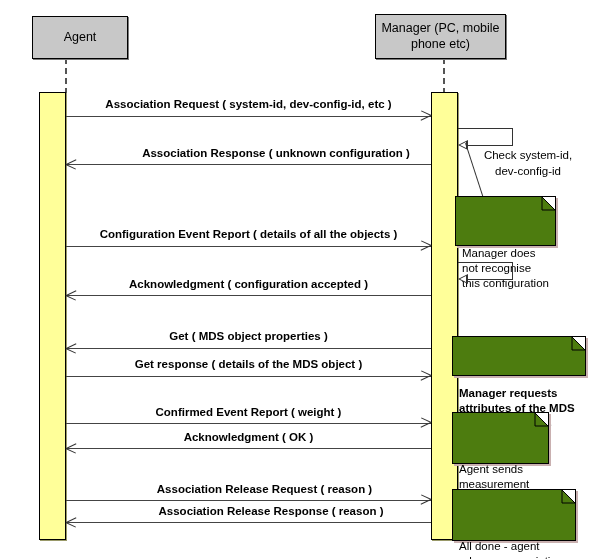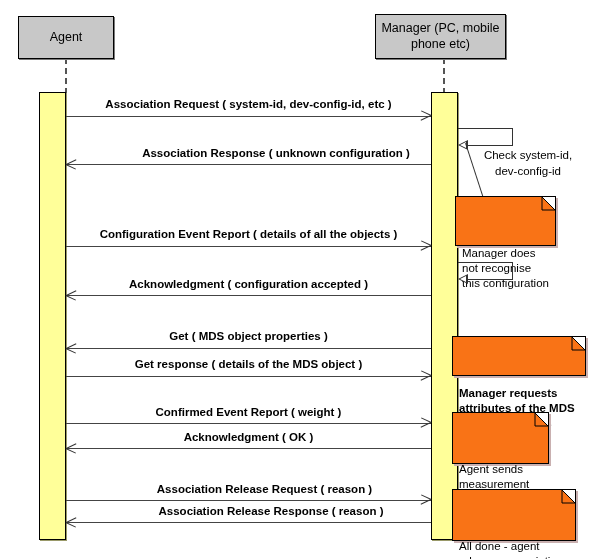--- a/index.html
+++ b/index.html
@@ -99,21 +99,21 @@
     font-size:11.5px;
     color:#000000;
     line-height:1.35;
     text-align:center;
     white-space:pre-line;
   }
   
   .note{
     position:absolute;
     box-sizing:border-box;
-    background:#f97316;
+    background:#4d7c0f;
     border:1px solid #000000;
     box-shadow:2px 2px 0 0 #c9b0b0;
     font-size:11.5px;
     color:#000000;
     line-height:1.3;
     padding:4px 6px 4px 6px;
     white-space:pre-line;
   }
   .note .fold{
     position:absolute;
@@ -136,21 +136,21 @@
   }
 </style>
 </head>
 <body>
 
 <div id="canvas">
 
   <div class="lifeline" style="left:65px;top:58px;height:36px;"></div>
   <div class="lifeline" style="left:443px;top:58px;height:36px;"></div>
 
-  <div class="participant" style="left:18px;top:16px;width:96px;height:43px;">
+  <div class="participant" style="left:32px;top:16px;width:96px;height:43px;">
     <span>
       <span>Agent</span><br>
     </span>
   </div>
 
   <div class="participant" style="left:375px;top:14px;width:131px;height:45px;">
     <span>
       <span>Manager (PC, mobile</span><br>
       <span>phone etc)</span>
     </span>

